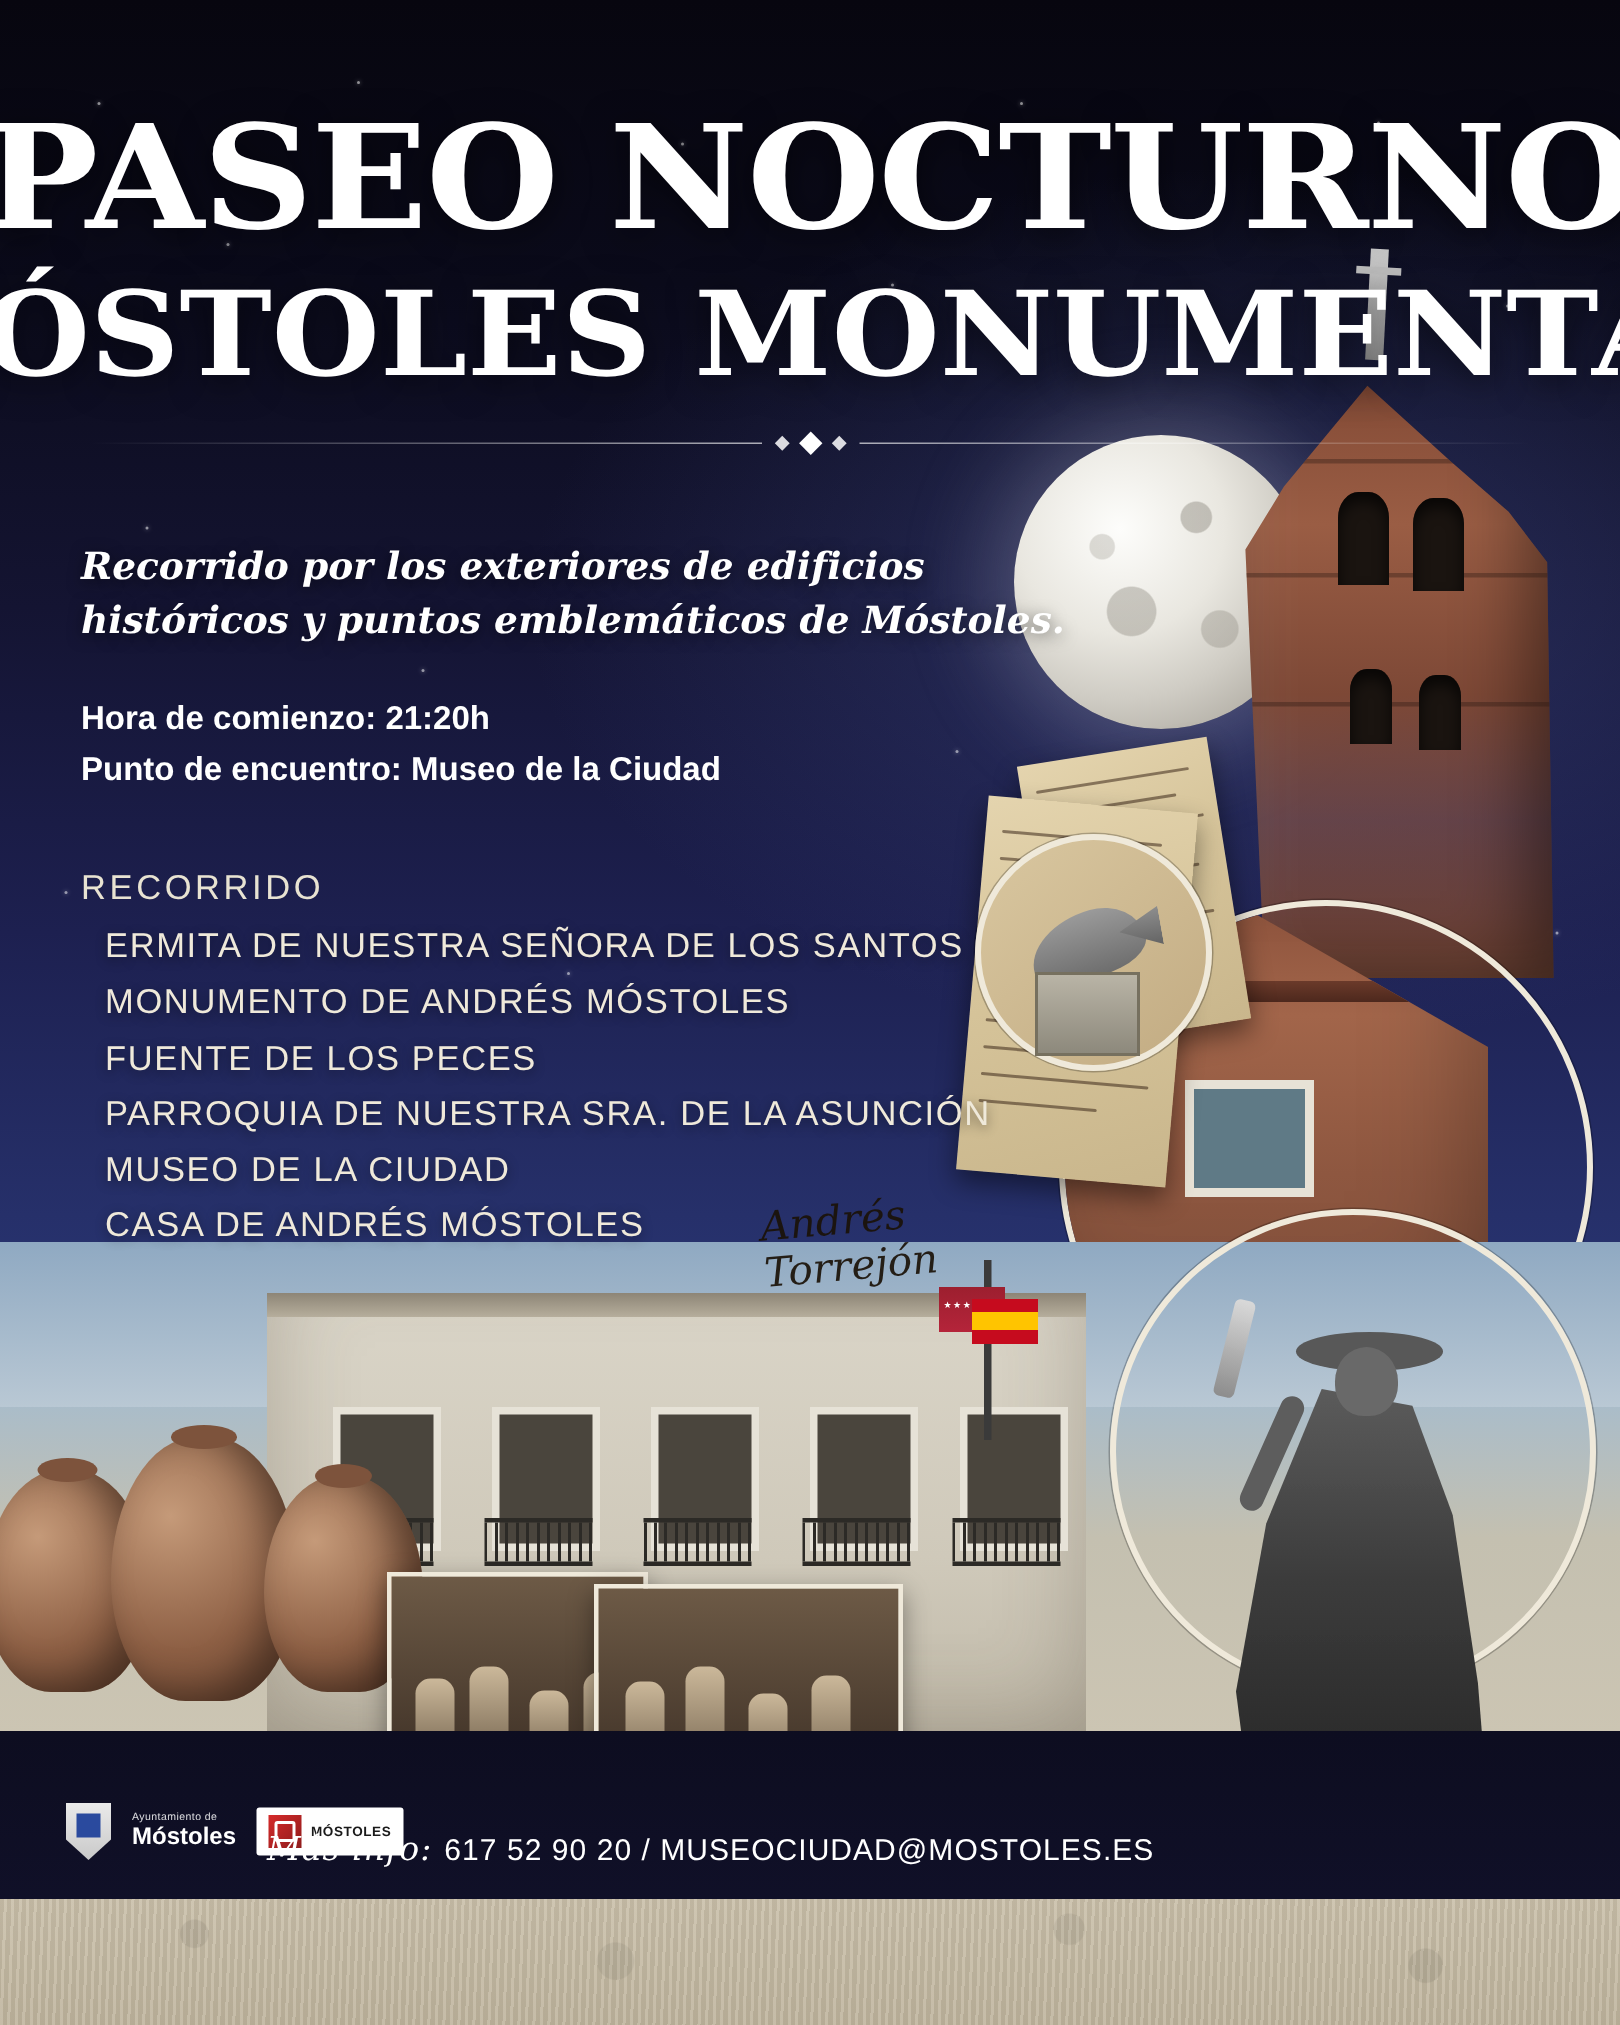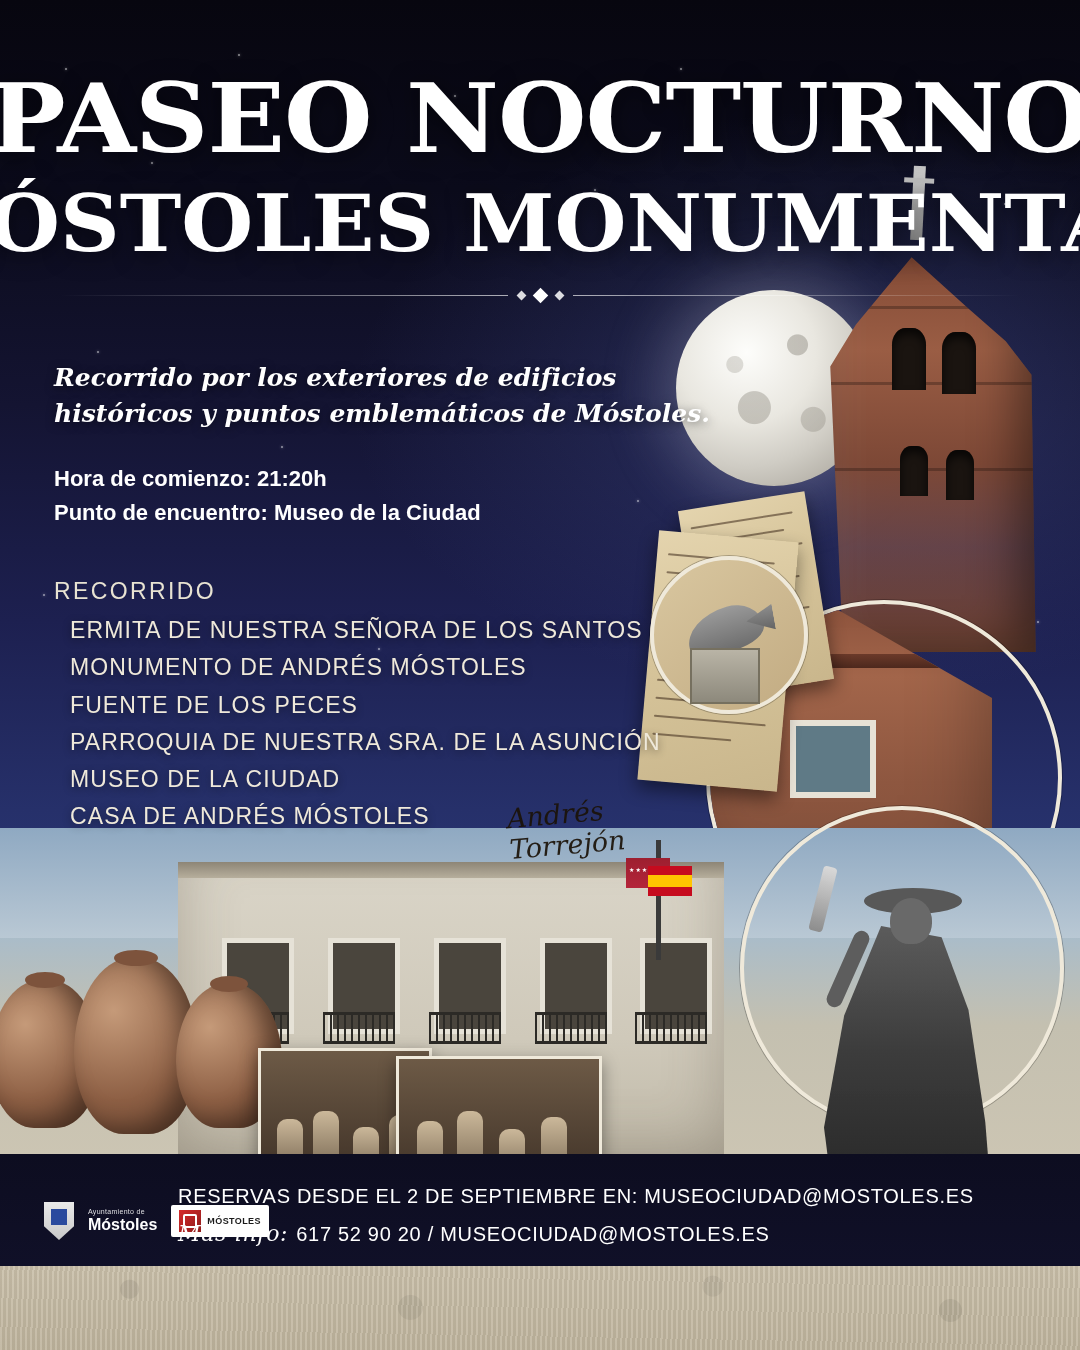--- a/index.html
+++ b/index.html
@@ -763,20 +763,19 @@
       <span class="logo-text">
         <small>Ayuntamiento de</small>
         <span>Móstoles</span>
       </span>
       <span class="logo-box">
         <span class="logo-mark"></span>
         <span>MÓSTOLES</span>
       </span>
     </div>
 
-    <div class="reserve">RESERVAS DESDE EL 2 DE SEPTIEMBRE EN: MUSEOCIUDAD@MOSTOLES.ES</div>
     <div class="moreinfo">
       <span class="it">Más info:</span>
       <span>617 52 90 20 / MUSEOCIUDAD@MOSTOLES.ES</span>
     </div>
 
   </div>
 </div>
 
 </body></html>

